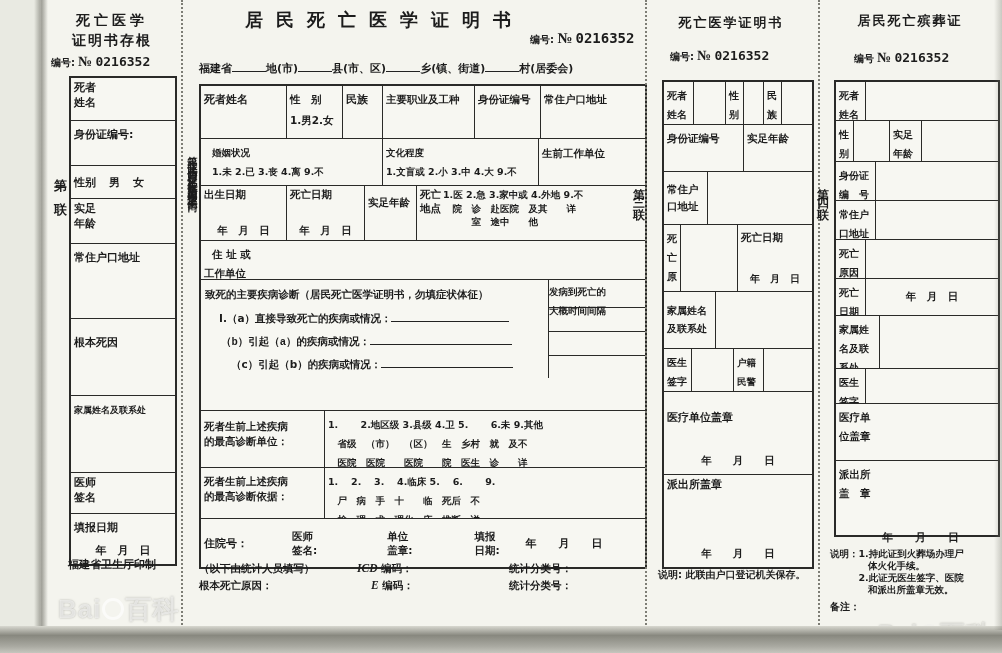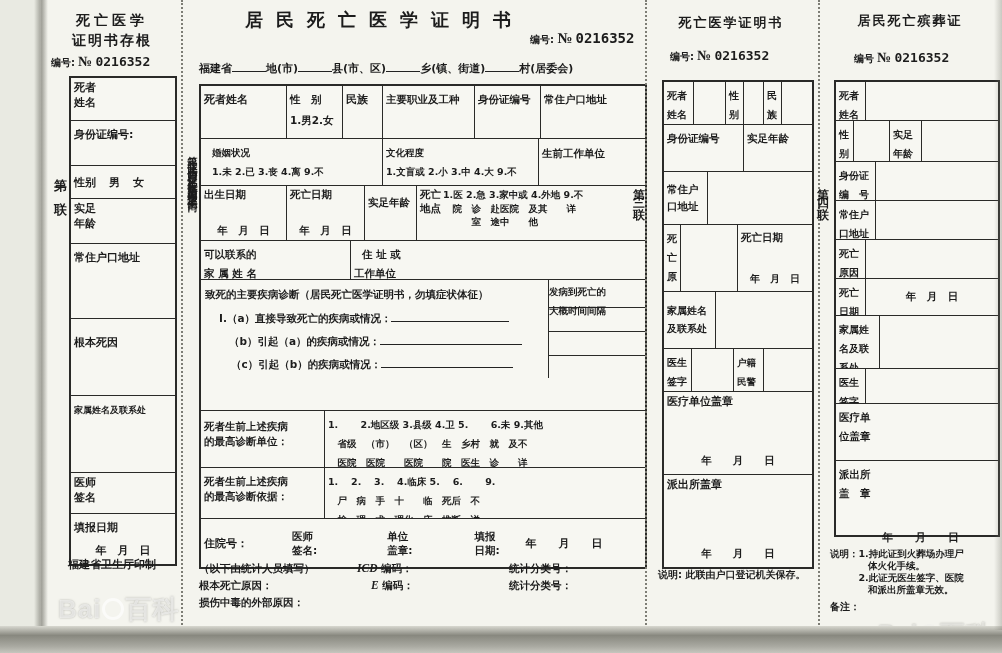--- a/index.html
+++ b/index.html
@@ -134,32 +134,30 @@
         <div class="c"><span class="b" style="font-size:10.5px;padding-top:8px;display:inline-block;">实足年龄</span></div>
         <div class="c" style="display:flex;gap:2px;">
           <span class="b ml" style="font-size:10.5px;">死亡
 地点</span>
           <span class="b ml" style="font-size:9.5px;line-height:13.5px;">1.医 2.急 3.家中或 4.外地 9.不
 　院　诊　赴医院　及其　　详
 　　　室　途中　　他</span>
         </div>
       </div>
       <div class="row" style="grid-template-columns:150px 292px;height:38px;">
-        <div class="c"><span class="b ml" style="font-size:10.5px;line-height:15px;">可以联系的
-家 属 姓 名</span></div>
         <div class="c"><span class="b ml" style="font-size:10.5px;line-height:15px;padding-left:8px;">住 址 或
 工作单位</span></div>
       </div>
       <div class="row" style="grid-template-columns:1fr;height:130px;">
         <div class="c" style="padding:3px 0 0 4px;">
           <span class="b" style="font-size:10.5px;">致死的主要疾病诊断（居民死亡医学证明书，勿填症状体征）</span>
           <div style="margin:8px 0 0 14px;font-size:10.5px;">
             <span class="b">Ⅰ.（a）直接导致死亡的疾病或情况：</span><span class="u" style="width:118px;"></span>
           </div>
-          <div style="margin:7px 0 0 24px;font-size:10.5px;">
+          <div style="margin:7px 0 0 16px;font-size:10.5px;font-family:Liberation Mono, monospace;">
             <span class="b">（b）引起（a）的疾病或情况：</span><span class="u" style="width:142px;"></span>
           </div>
           <div style="margin:7px 0 0 26px;font-size:10.5px;">
             <span class="b">（c）引起（b）的疾病或情况：</span><span class="u" style="width:132px;"></span>
           </div>
           <div style="position:absolute;right:0;top:0;width:96px;height:98px;border-left:1px solid #2a2a28;">
             <div style="border-bottom:1px solid #2a2a28;height:27px;">
               <span class="b ml" style="font-size:9.5px;line-height:13px;">发病到死亡的
 大概时间间隔</span>
             </div>
@@ -197,21 +195,20 @@
       </div>
     </div>
 
     <div style="position:absolute;left:14px;top:562px;width:444px;display:grid;grid-template-columns:158px 152px auto;row-gap:3px;font-size:10.5px;">
       <span class="b">（以下由统计人员填写）</span>
       <span><span class="it" style="font-size:11.5px;">ICD</span><span class="b"> 编码：</span></span>
       <span class="b">统计分类号：</span>
       <span class="b">根本死亡原因：</span>
       <span><span class="it" style="font-size:11.5px;margin-left:14px;">E</span><span class="b"> 编码：</span></span>
       <span class="b">统计分类号：</span>
-      <span class="b" style="grid-column:1 / span 2;">损伤中毒的外部原因：</span>
     </div>
   </div>
 
   <div class="sep" style="left:645px;"></div>
 
   <div class="sec" style="left:648px;width:166px;height:452px;">
     <div class="b" style="position:absolute;left:0;top:14px;width:166px;text-align:center;font-size:13px;letter-spacing:2px;">死亡医学证明书</div>
     <div style="position:absolute;left:22px;top:48px;font-size:10px;">
       <span class="b">编号:</span>
       <span class="nosym" style="font-size:14px;">№</span>
@@ -263,21 +260,21 @@
       <div class="row" style="grid-template-columns:28px 42px 30px 48px;height:42px;">
         <div class="c"><span class="b ml" style="font-size:10px;line-height:15px;">医生
 签字</span></div>
         <div class="c"></div>
         <div class="c"><span class="b ml" style="font-size:9.5px;line-height:12px;">户籍
 民警
 签字</span></div>
         <div class="c"></div>
       </div>
       <div class="row" style="grid-template-columns:1fr;height:82px;">
-        <div class="c" style="display:flex;flex-direction:column;justify-content:space-between;padding-bottom:6px;">
+        <div class="c" style="display:flex;flex-direction:column;justify-content:space-between;padding-bottom:6px;margin-top:16px;">
           <span class="b" style="font-size:11px;">医疗单位盖章</span>
           <span class="ymdline" style="font-size:10.5px;">年　　月　　日</span>
         </div>
       </div>
       <div class="row" style="grid-template-columns:1fr;height:92px;">
         <div class="c" style="display:flex;flex-direction:column;justify-content:space-between;padding-bottom:6px;">
           <span class="b" style="font-size:11px;">派出所盖章</span>
           <span class="ymdline" style="font-size:10.5px;">年　　月　　日</span>
         </div>
       </div>

